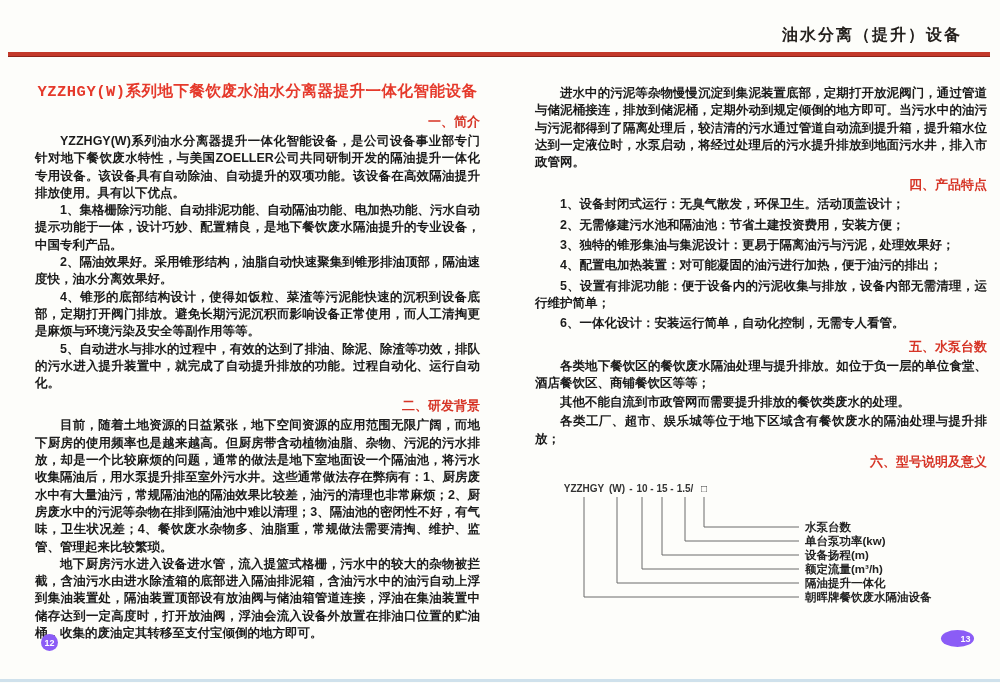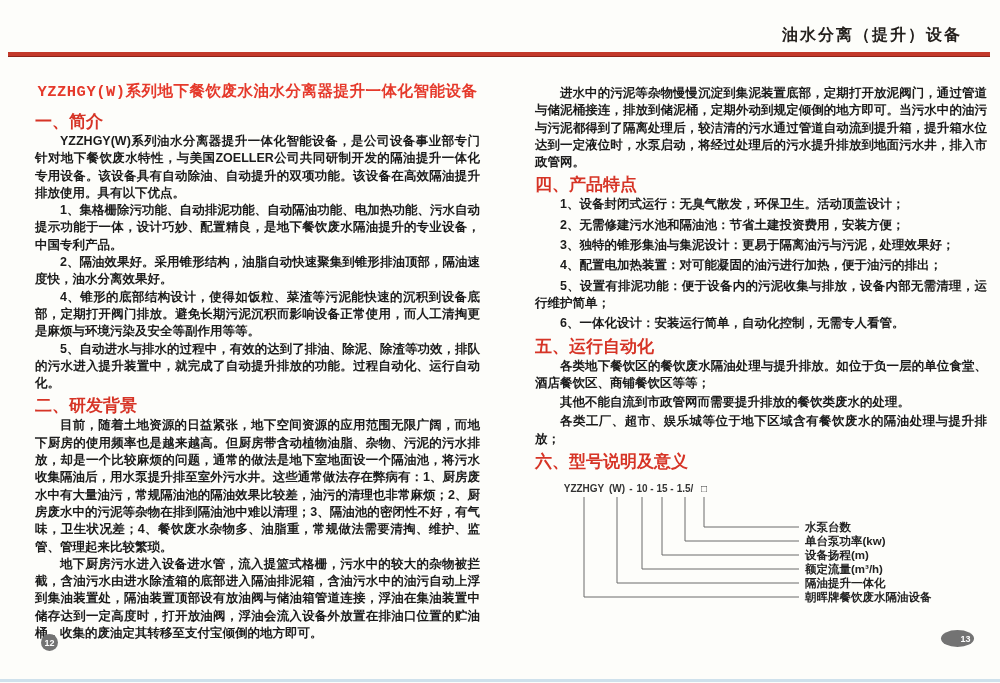--- a/index.html
+++ b/index.html
@@ -22,36 +22,36 @@
     position:absolute; font-size:12.5px; font-weight:bold;
     line-height:17.3px; text-align:justify; color:#1b1b1b;
   }
   .col-left  { left:35px;  top:78px; width:445px; }
   .col-right { left:535px; top:85px; width:452px; }
   .doc-title {
     color:#e5392b; font-size:15.5px; font-weight:bold; text-align:center;
     margin:4px 0 11px 0; line-height:20px; letter-spacing:0.5px;font-family:Liberation Mono, monospace;
   }
   .sec-heading {
-    color:#d63426; font-size:17px; font-weight:bold;
-    margin:5px 0 2px 0; line-height:18px; text-align:left;
+    color:#d63426; font-size:13px; font-weight:bold;
+    margin:5px 0 2px 0; line-height:18px; text-align:right;
   }
   .para { margin:0; text-indent:2em; }
   .feature { margin-bottom:3px; }
   .apply { margin-bottom:2px; }
   
   .model-diagram { display:block; margin:8px 0 0 14px; }
   .model-diagram text { font-family:"Liberation Sans","DejaVu Sans",sans-serif; }
   .model-part { font-size:10px; font-weight:bold; fill:#333; }
   .model-label { font-size:11.5px; font-weight:bold; fill:#222; }
   .model-line { stroke:#6b6b6b; stroke-width:1; fill:none; }
   
   .page-circle {
     position:absolute; width:17px; height:17px; border-radius:50%;
-    background:#737373; color:#ffffff; font-size:9px; font-weight:bold;
+    background:#8b5cf6; color:#ffffff; font-size:9px; font-weight:bold;
     display:flex; align-items:center; justify-content:center;
   }
   .pc-left  { left:41px;  top:634px; }
   .pc-right { left:941px; top:630px;padding-left:16px; }
   .bottom-rule {
     position:absolute; left:0; bottom:1px; width:1000px; height:3px;
     background:#cfe1ec;
   }
 </style>
 </head>
@@ -80,21 +80,21 @@
   <p class="para">进水中的污泥等杂物慢慢沉淀到集泥装置底部，定期打开放泥阀门，通过管道与储泥桶接连，排放到储泥桶，定期外动到规定倾倒的地方即可。当污水中的油污与污泥都得到了隔离处理后，较洁清的污水通过管道自动流到提升箱，提升箱水位达到一定液位时，水泵启动，将经过处理后的污水提升排放到地面污水井，排入市政管网。</p>
 
   <div class="sec-heading">四、产品特点</div>
   <p class="para feature">1、设备封闭式运行：无臭气散发，环保卫生。活动顶盖设计；</p>
   <p class="para feature">2、无需修建污水池和隔油池：节省土建投资费用，安装方便；</p>
   <p class="para feature">3、独特的锥形集油与集泥设计：更易于隔离油污与污泥，处理效果好；</p>
   <p class="para feature">4、配置电加热装置：对可能凝固的油污进行加热，便于油污的排出；</p>
   <p class="para feature">5、设置有排泥功能：便于设备内的污泥收集与排放，设备内部无需清理，运行维护简单；</p>
   <p class="para feature">6、一体化设计：安装运行简单，自动化控制，无需专人看管。</p>
 
-  <div class="sec-heading">五、运行自动化</div>
+  <div class="sec-heading">五、水泵台数</div>
   <p class="para apply">各类地下餐饮区的餐饮废水隔油处理与提升排放。如位于负一层的单位食堂、酒店餐饮区、商铺餐饮区等等；</p>
   <p class="para apply">其他不能自流到市政管网而需要提升排放的餐饮类废水的处理。</p>
   <p class="para apply">各类工厂、超市、娱乐城等位于地下区域含有餐饮废水的隔油处理与提升排放；</p>
 
   <div class="sec-heading">六、型号说明及意义</div>
 
   <svg class="model-diagram" width="430" height="132" viewBox="0 0 430 132">
 
     <text class="model-part" x="35" y="13" text-anchor="middle">YZZHGY</text>
     <text class="model-part" x="68" y="13" text-anchor="middle">(W)</text>

